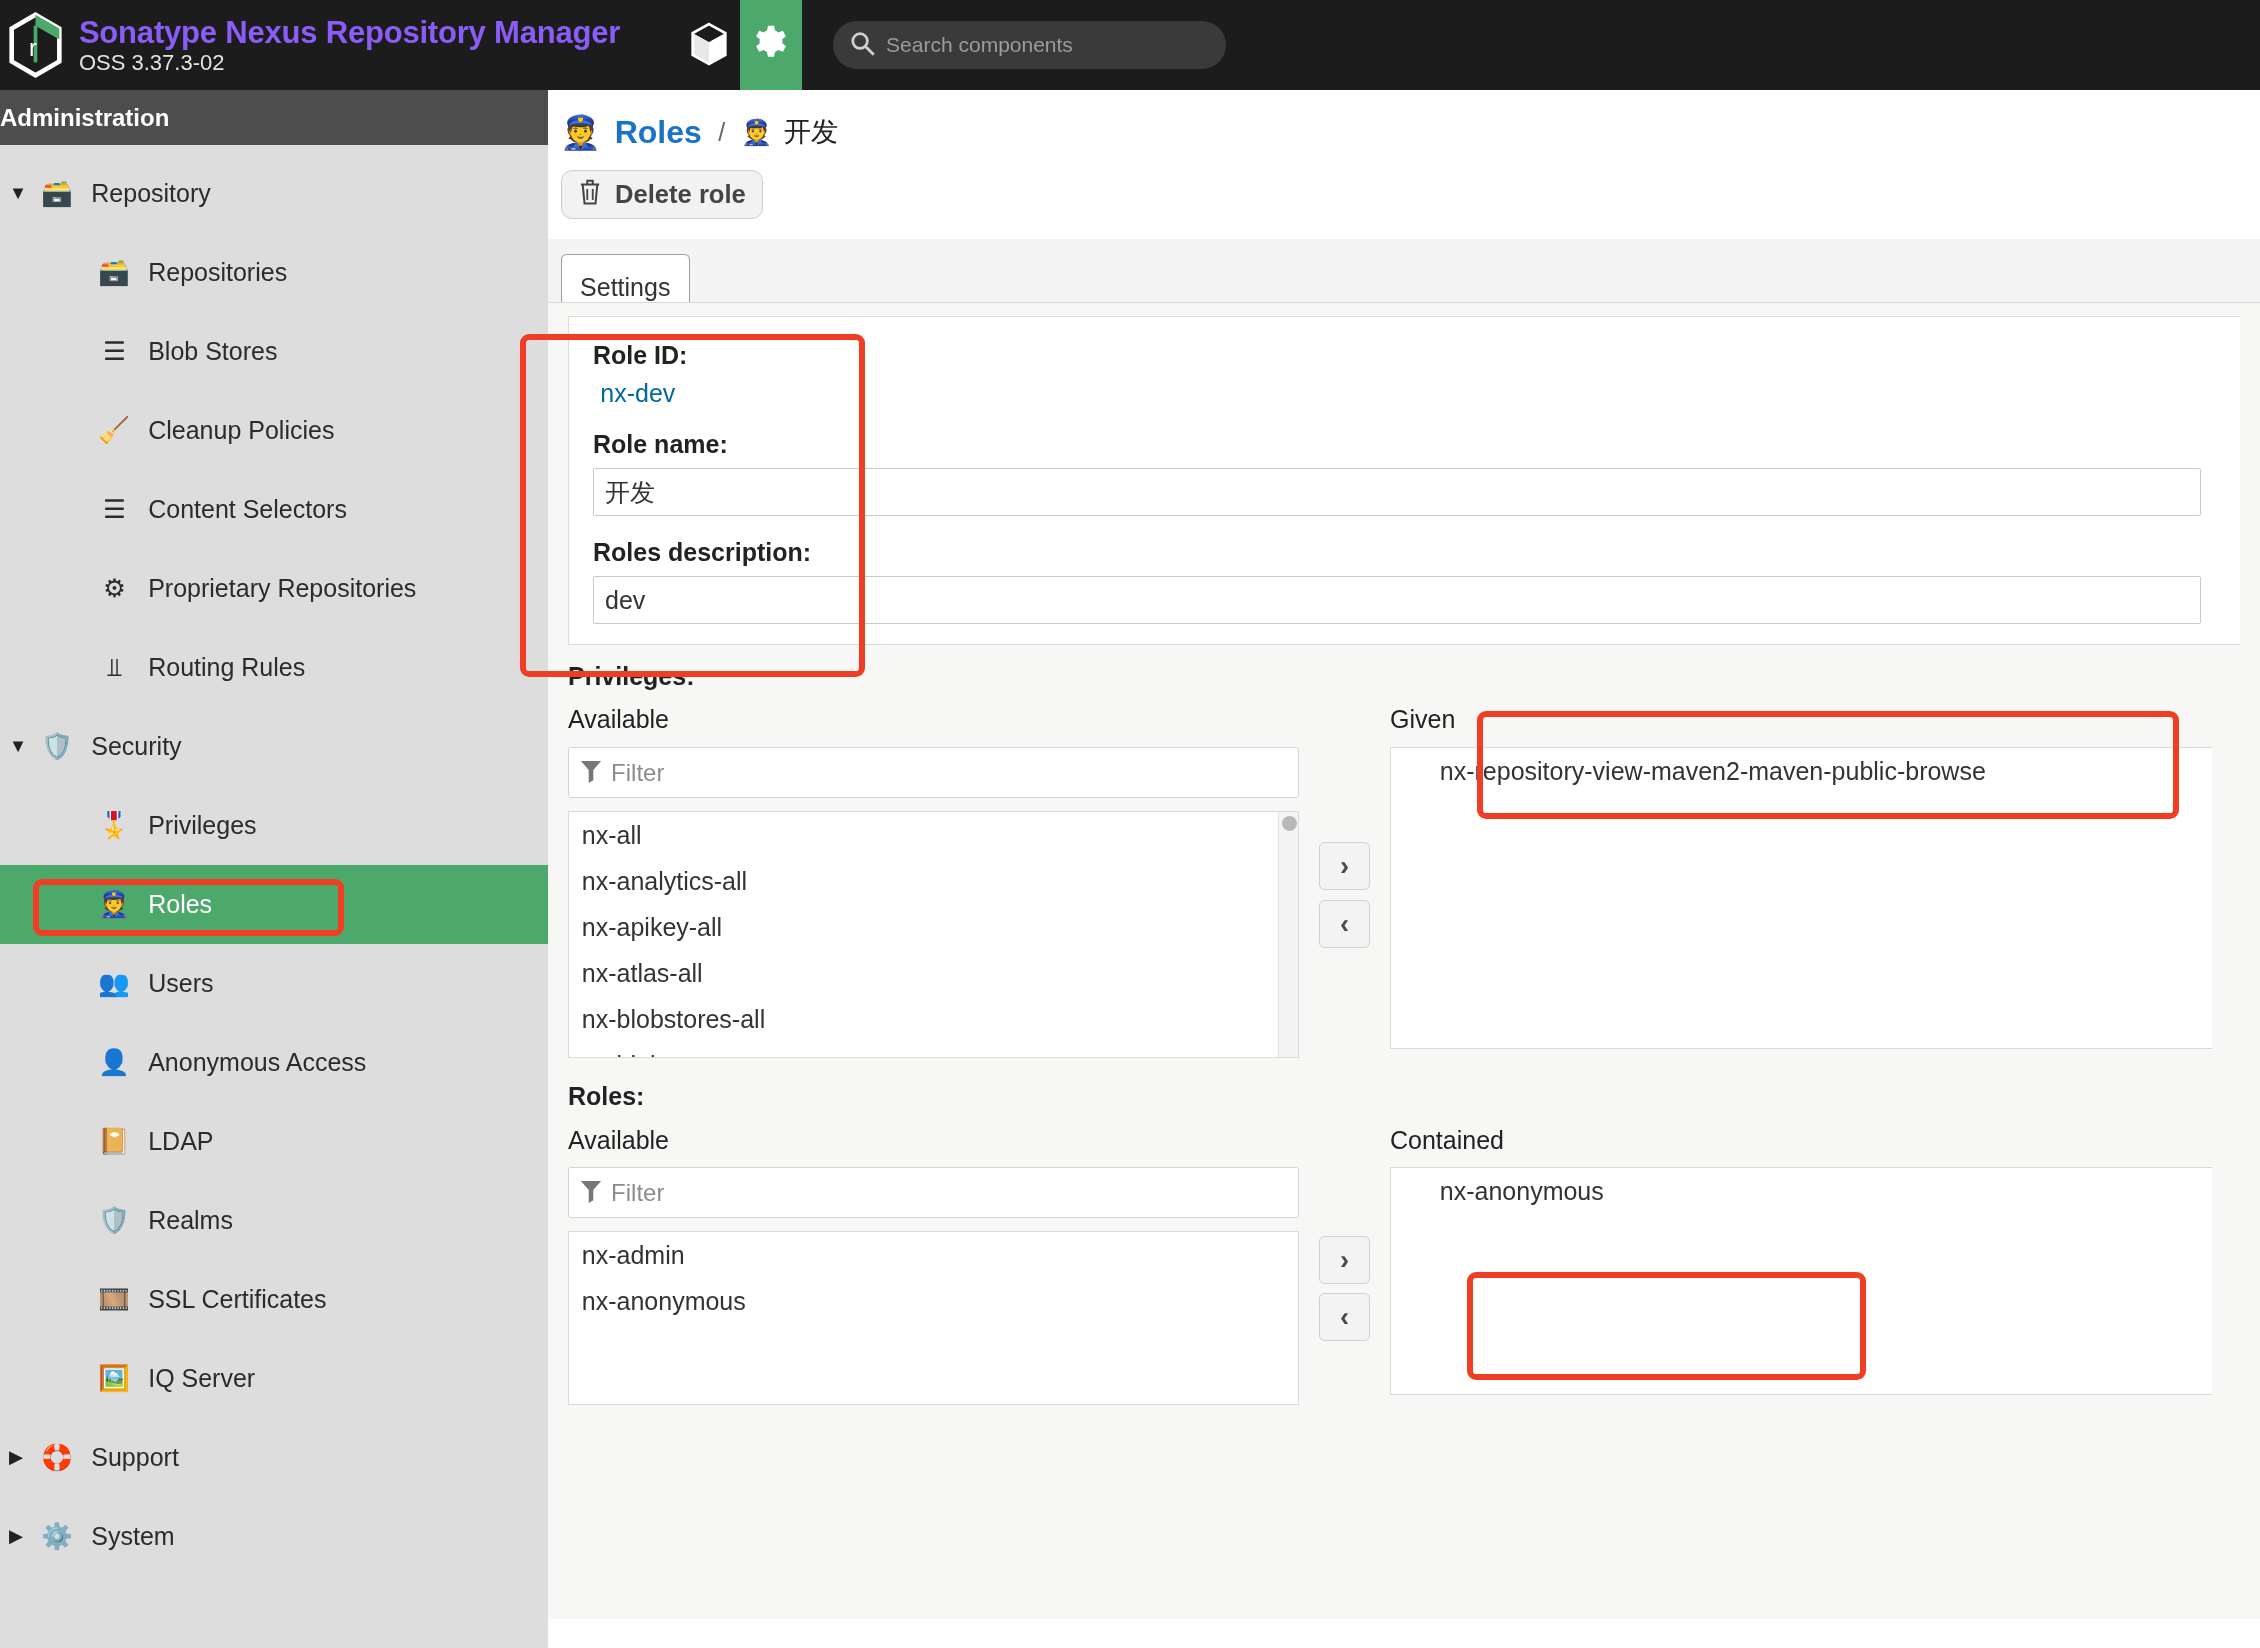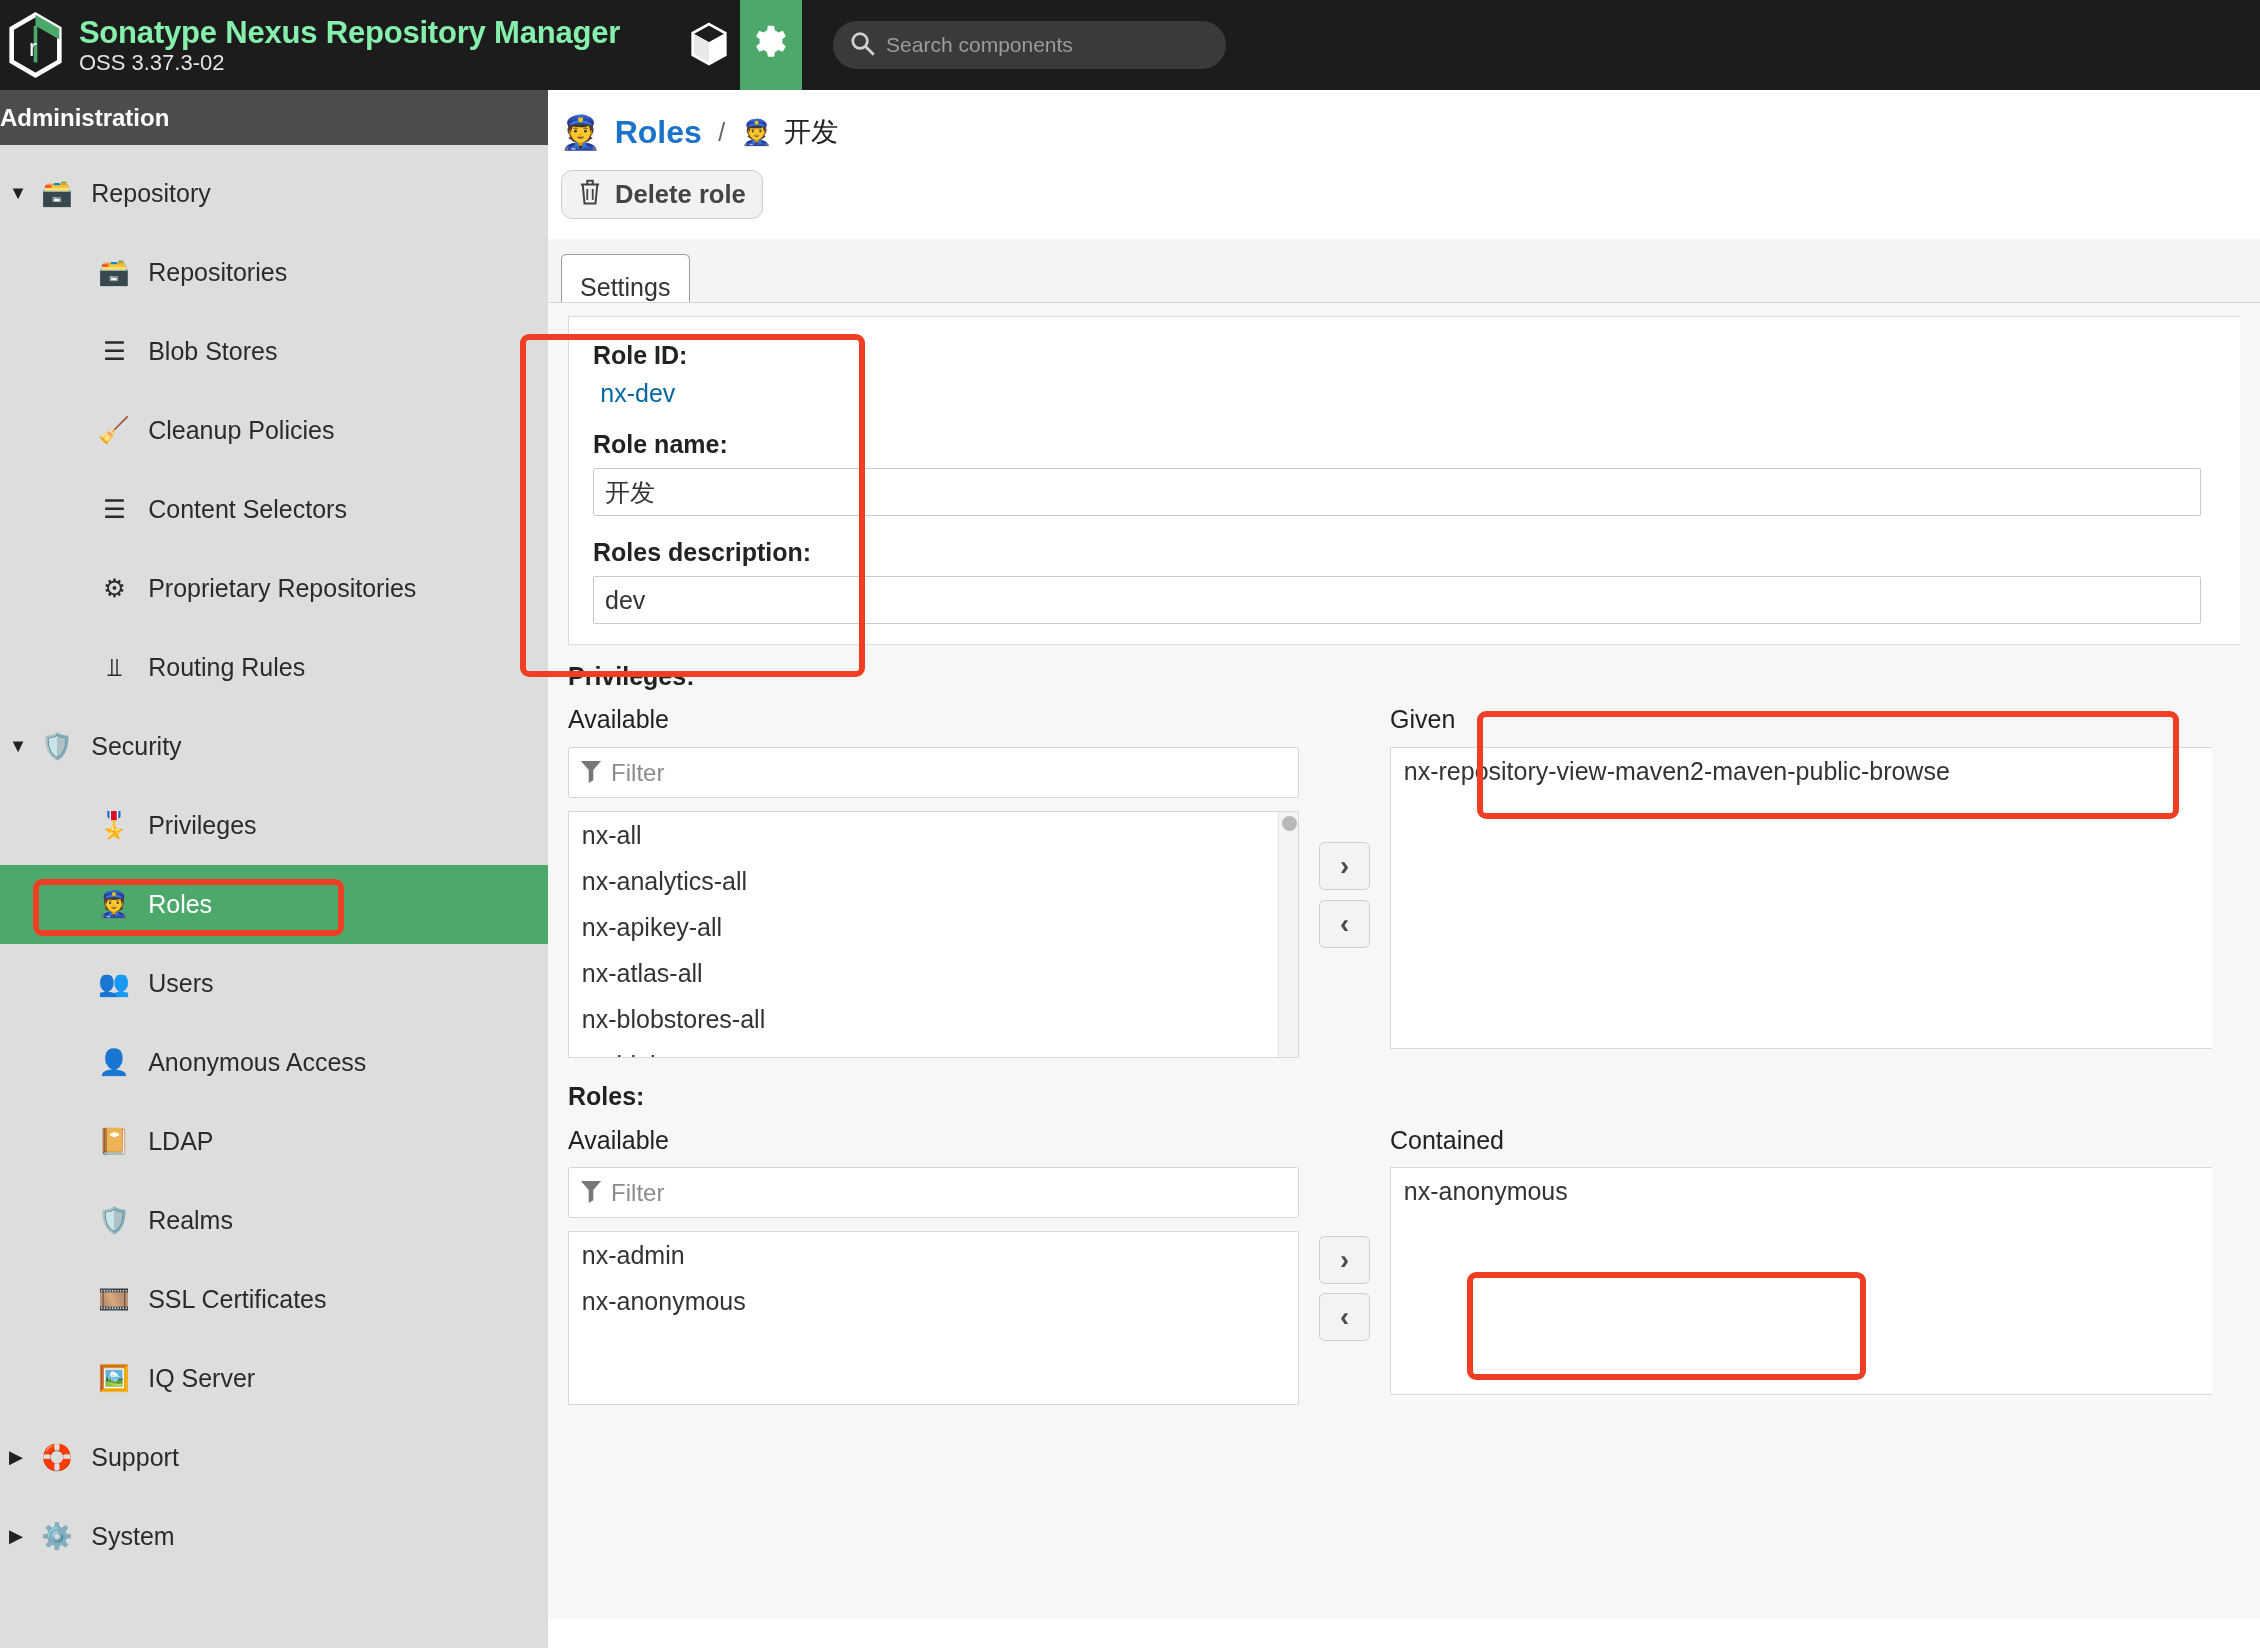--- a/index.html
+++ b/index.html
@@ -14,21 +14,21 @@
   .topbar {
     position: absolute; top: 0; left: 0;
     width: 2261px; height: 90px;
     background: #1c1c1c;
     display: flex; align-items: center;
   }
   .brand { display: flex; align-items: center; padding-left: 7.3px; }
   .logo-hex { width: 57px; height: 66px; position: relative; flex: 0 0 57px; }
   .brand-text { margin-left: 14.6px; }
   .brand-title {
-    color: #86efac; font-size: 31px; font-weight: 600; letter-spacing: -0.2px;
+    color: #8b5cf6; font-size: 31px; font-weight: 600; letter-spacing: -0.2px;
     line-height: 35px;
   }
   .brand-sub {
     color: #e3e3e3; font-size: 22px; line-height: 24px; margin-top: 1.8px;
   }
   .nav-icons { display: flex; align-items: stretch; height: 90px; margin-left: 58px; }
   .nav-btn {
     width: 62px; height: 90px;
     display: flex; align-items: center; justify-content: center;
     position: relative;
@@ -235,20 +235,21 @@
     font-family: "Liberation Sans", sans-serif;
   }
   .rcol { width: 786px; }
   .rlist {
     border: 0.9px solid #d9d9d9;
     border-right: none;
     background: #fff;
     margin-top: 0px;
     height: 302px;
     width: 822px;
+    padding-left: 36px;
   }
   .rlist.short { height: 228px; }
   .rhead { font-size: 25px; color: #222; margin-bottom: 12.8px; }
 </style>
 </head>
 <body>
 
 <div class="topbar">
   <div class="brand">
     <div class="logo-hex">

